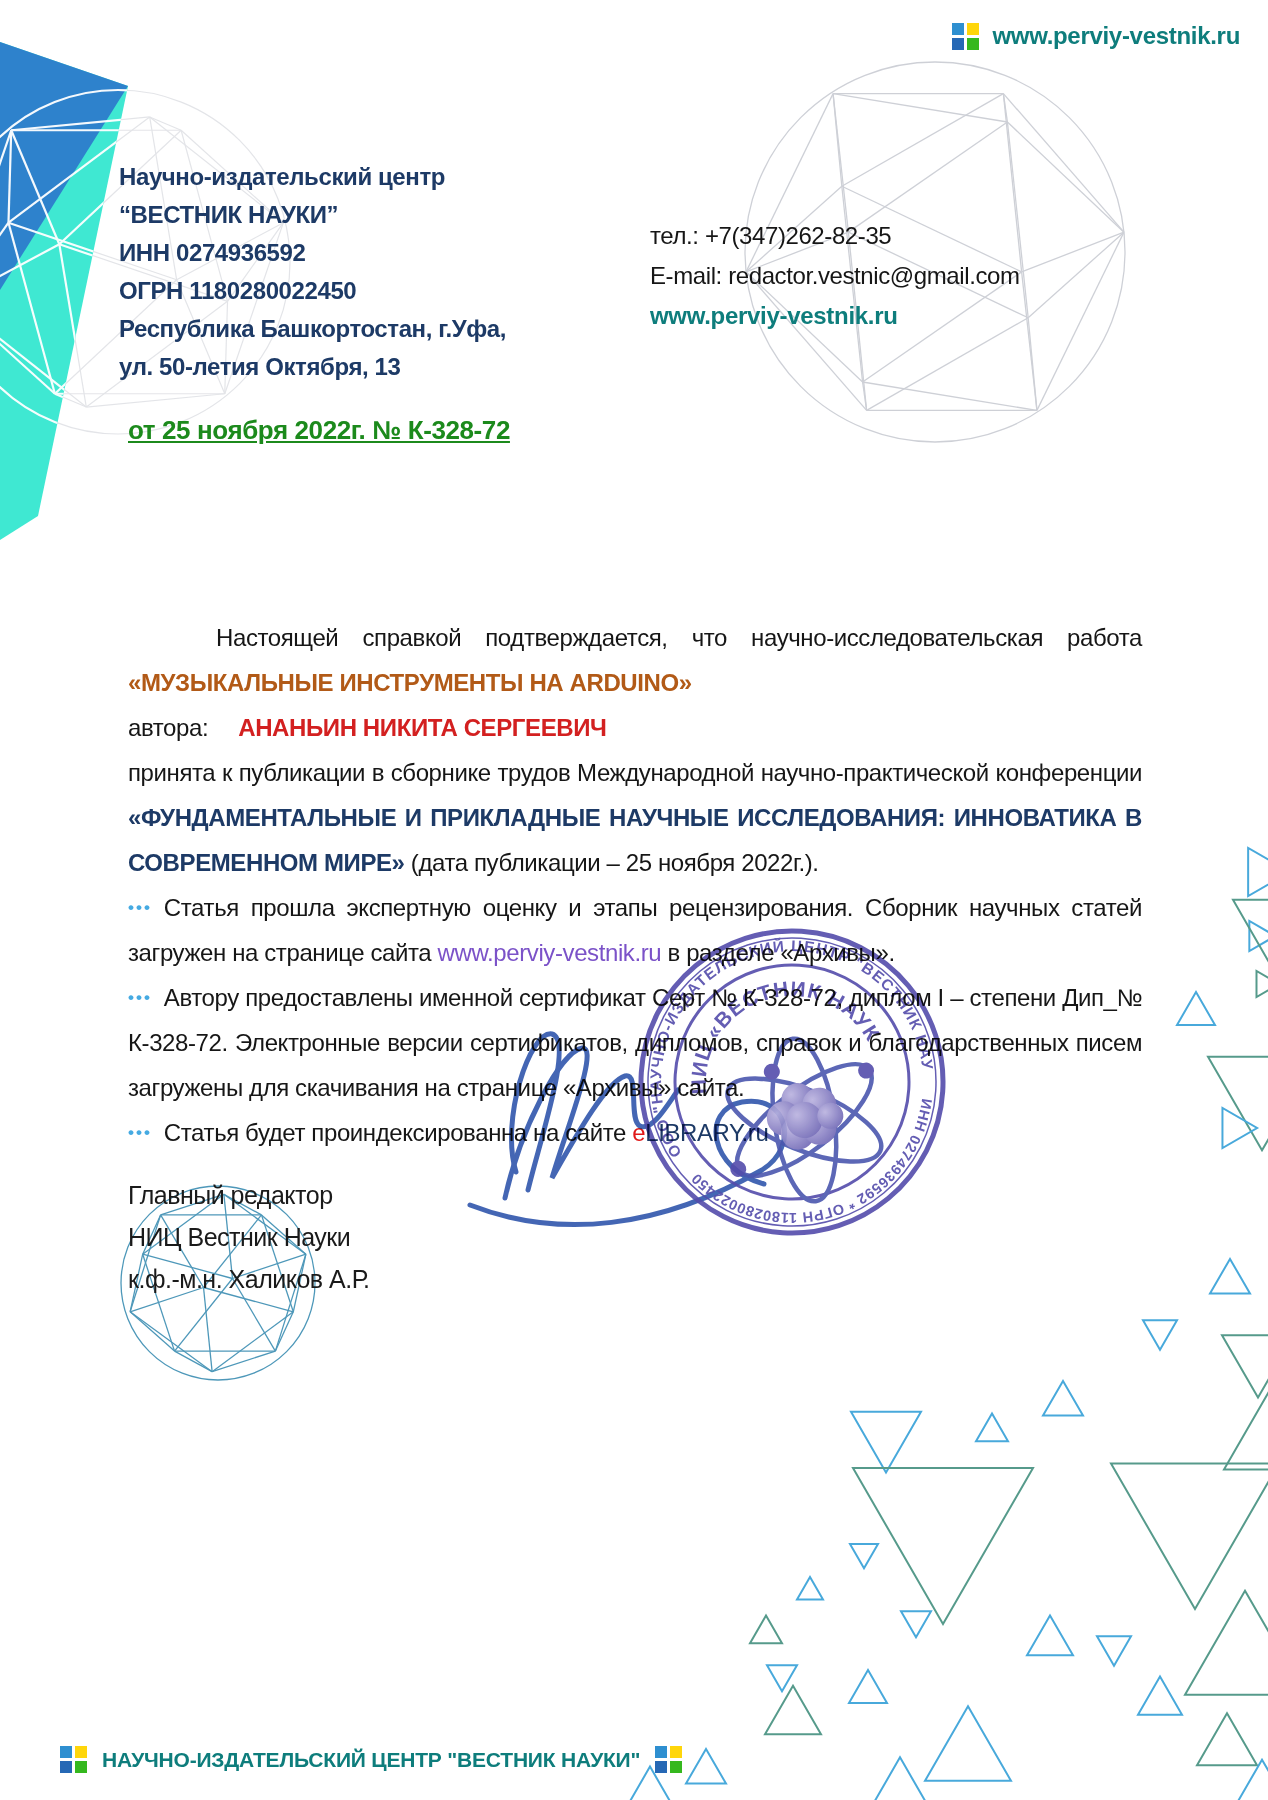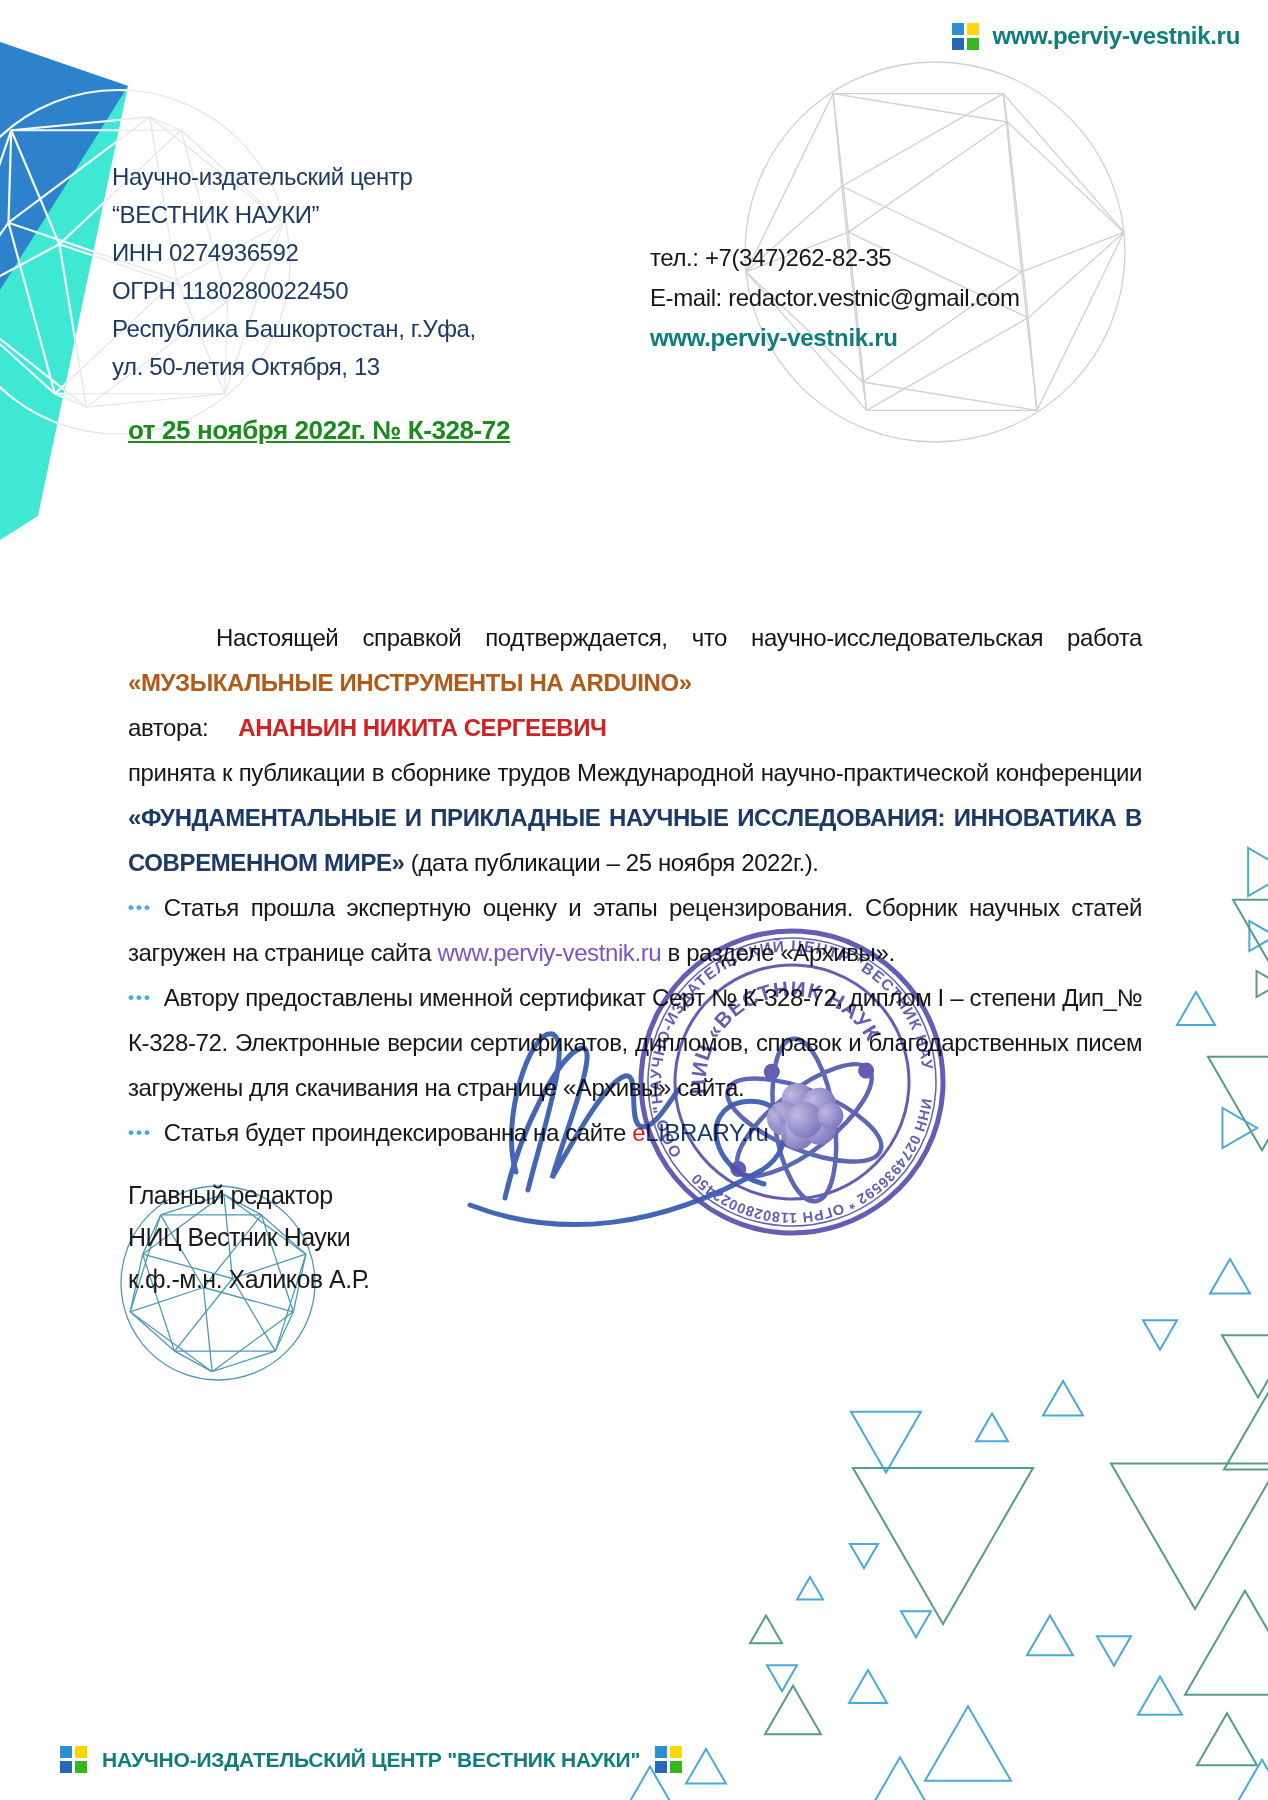--- a/index.html
+++ b/index.html
@@ -13,24 +13,24 @@
   
   .top-site{top:22px;right:28px;display:flex;align-items:center;gap:13px;}
   .site-word{color:var(--teal,#0e7d7c);font-weight:bold;font-size:24px;letter-spacing:-.3px;}
   .sq-icon{width:27px;height:27px;display:grid;grid-template-columns:1fr 1fr;grid-template-rows:1fr 1fr;gap:3px;flex:0 0 auto;}
   .sq-icon i{display:block;}
   .sq-icon .q1{background:var(--icon_blue,#2e8fd0);}
   .sq-icon .q2{background:var(--icon_yellow,#ffd60a);}
   .sq-icon .q3{background:var(--icon_deep_blue,#2668b5);}
   .sq-icon .q4{background:var(--icon_green,#35b81e);}
 
-  .org-block{left:112px;top:158px;color:var(--navy,#1d3a66);font-weight:normal;
+  .org-block{left:119px;top:158px;color:var(--navy,#1d3a66);font-weight:bold;
              font-size:24px;line-height:38px;letter-spacing:-.4px;white-space:nowrap;}
   .ref-line{left:128px;top:415px;color:var(--green,#1c8a1c);font-weight:bold;font-size:26px;letter-spacing:-.4px;text-decoration:underline;}
-  .contacts{left:650px;top:238px;font-size:24px;line-height:40px;letter-spacing:-.4px;white-space:nowrap;}
+  .contacts{left:650px;top:216px;font-size:24px;line-height:40px;letter-spacing:-.4px;white-space:nowrap;}
   .contacts .site-word{font-size:24px;}
 
   .doc-title{left:0;top:562px;width:100%;text-align:center;color:var(--navy,#1d3a66);
              font-weight:bold;font-size:34px;letter-spacing:.2px;}
 
   .body-text{left:128px;top:615px;width:1014px;font-size:24px;line-height:45px;
              letter-spacing:-.4px;text-align:justify;}
   .body-text p{margin:0;}
   .jlast{text-align-last:justify;}
   .indent{text-indent:88px;}

